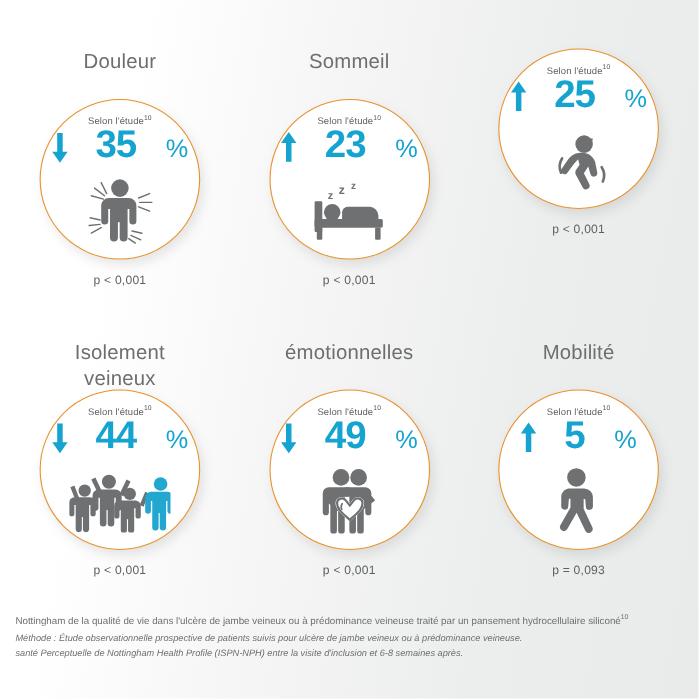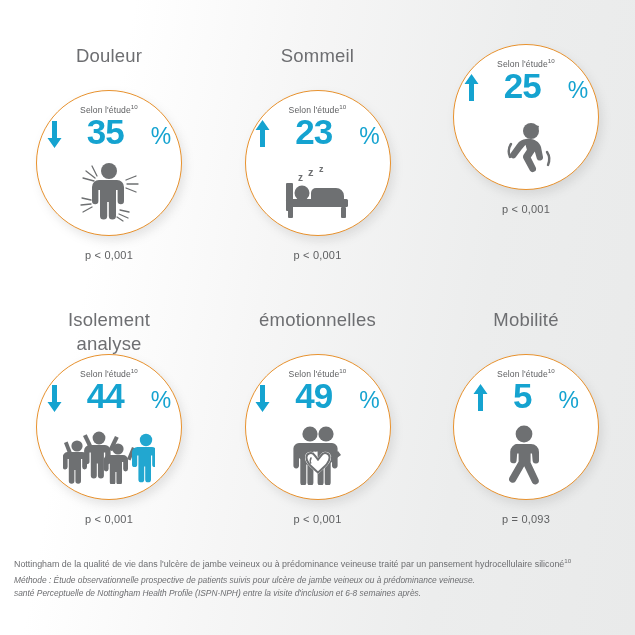--- a/index.html
+++ b/index.html
@@ -269,21 +269,21 @@
     </div>
 
   </div>
 
   <div class="row row-2">
 
     <div class="card">
       <div class="card-title">
         <div>
           <span>Isolement</span>
-          <span>analyse</span>
+          <span>veineux</span>
         </div>
       </div>
       <div class="circle">
         <div class="selon"><span>Selon l'étude</span><sup>10</sup></div>
         <div class="value-line">
           <span class="arrow">
             <svg viewBox="0 0 15 30">
                 <path d="M5 2 h5 v17 h4.5 L7.5 29 L0.5 19 H5 Z" fill="#15a3d0"></path>
               </svg>
           </span>

